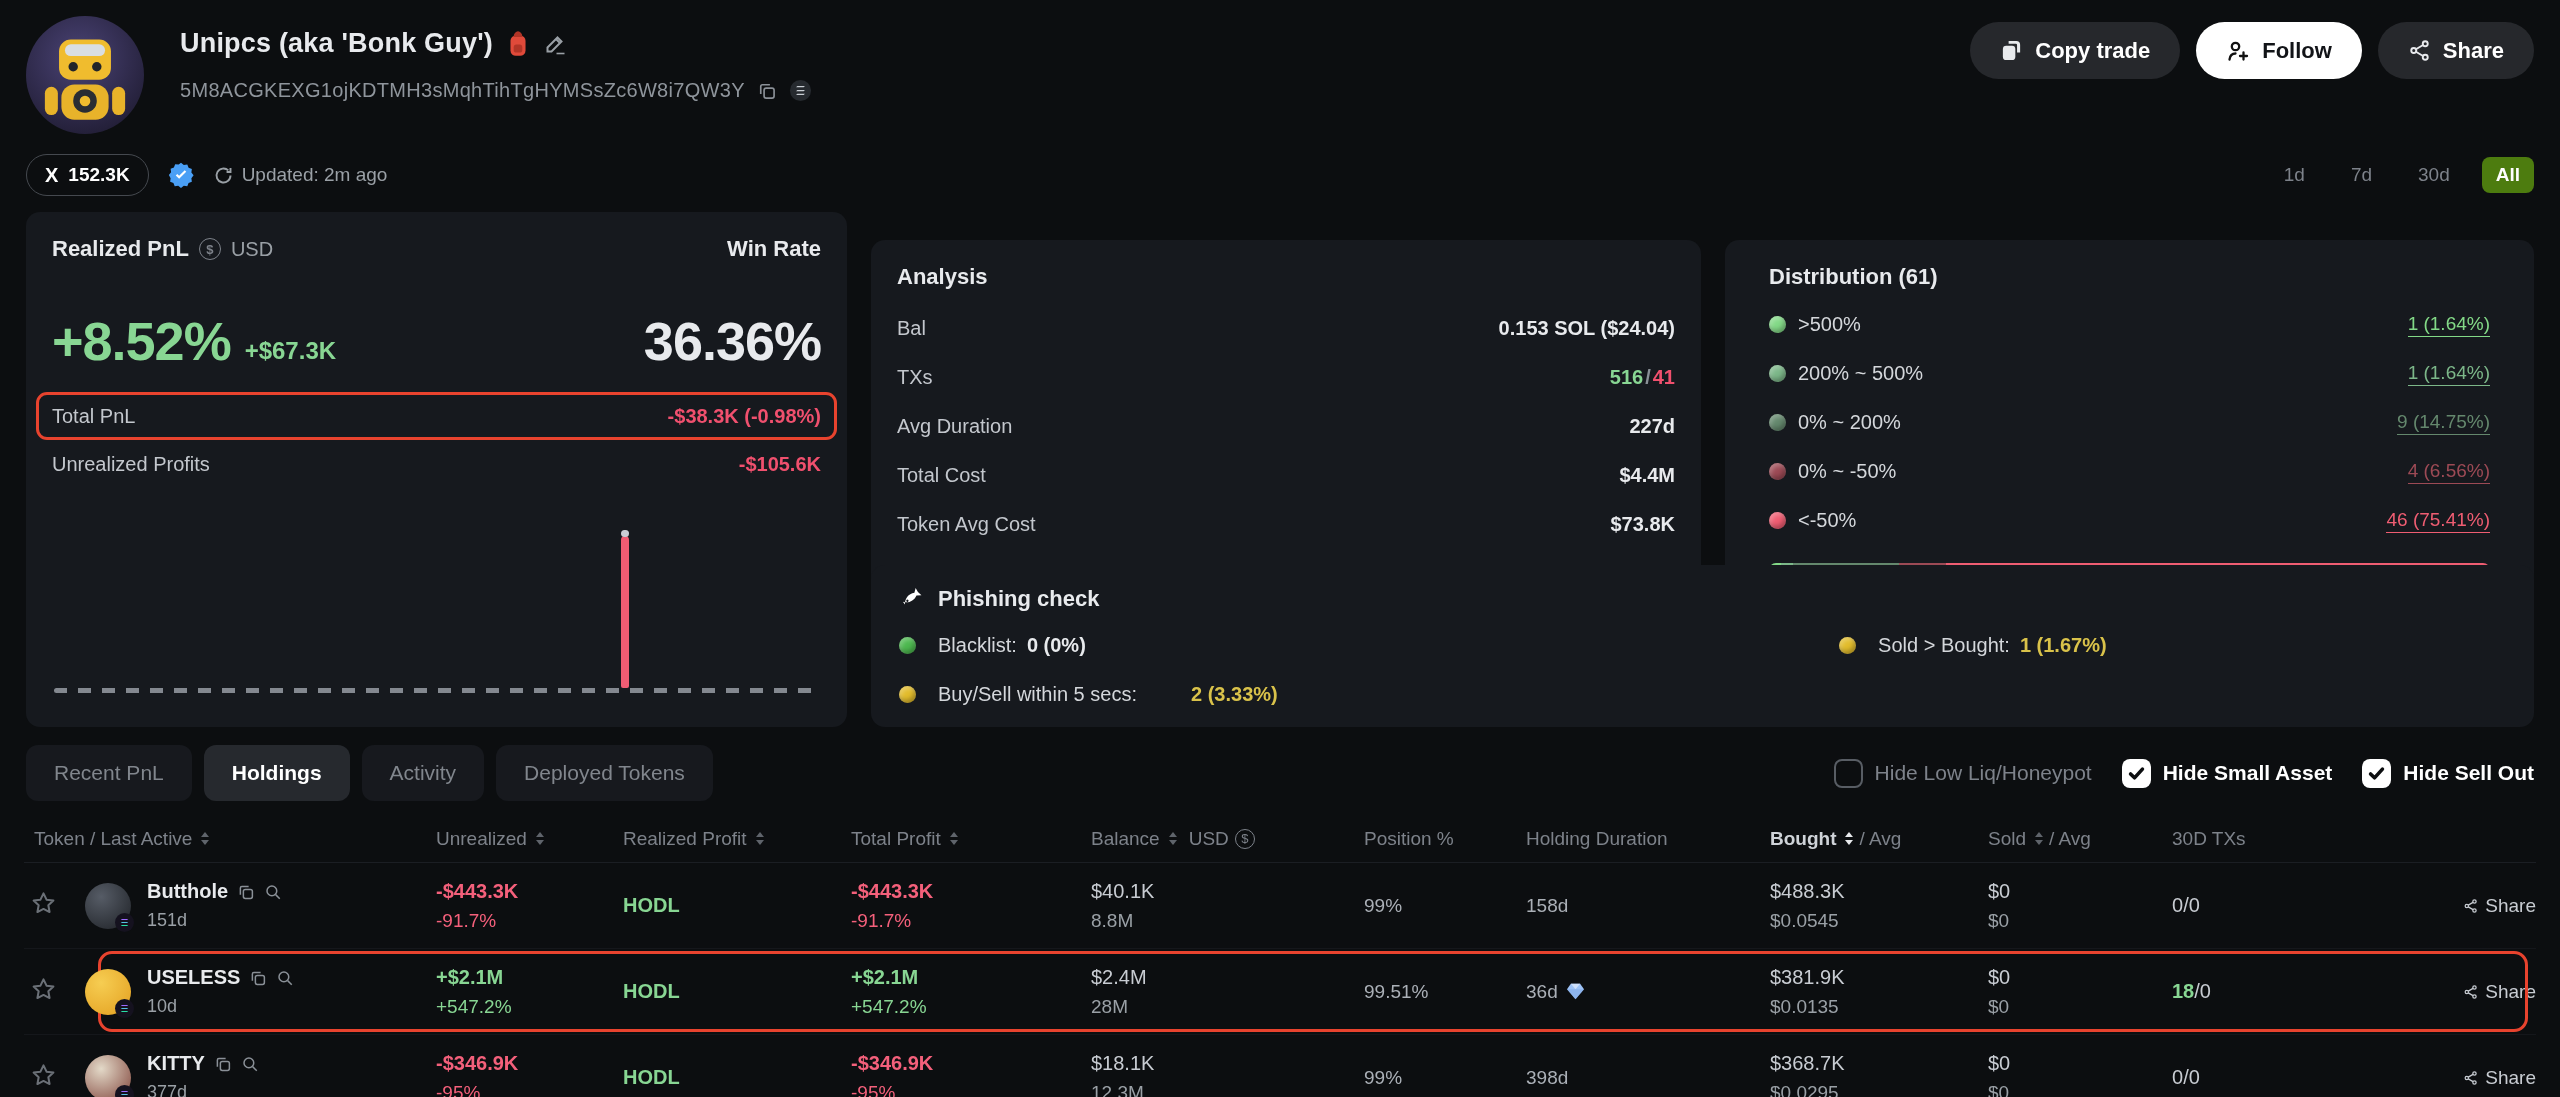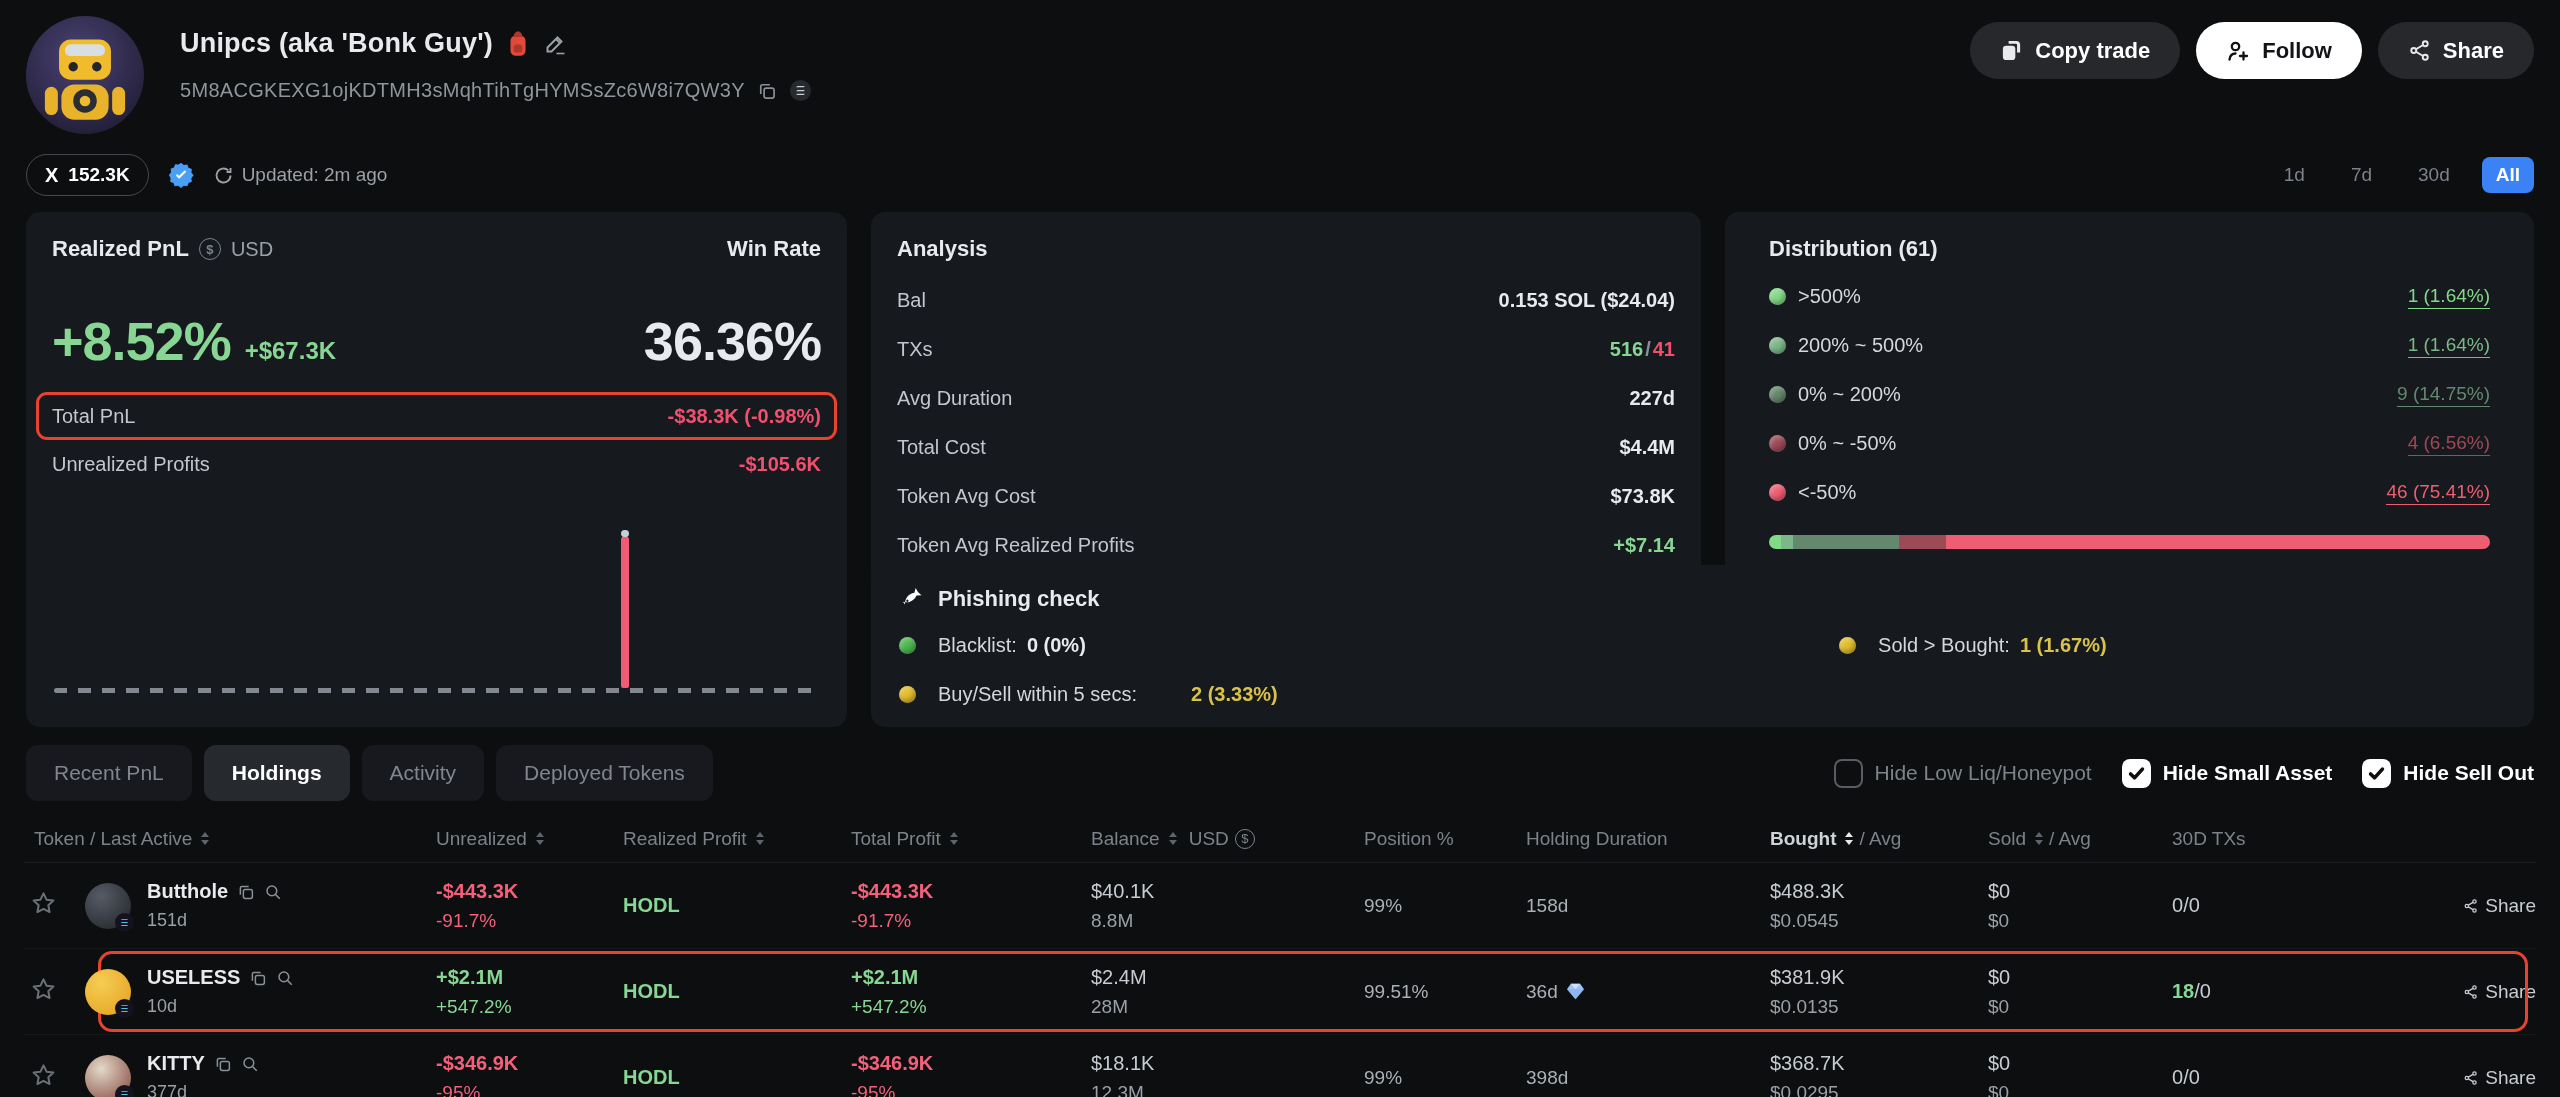--- a/index.html
+++ b/index.html
@@ -23,27 +23,27 @@
 
   
   .subbar{display:flex;justify-content:space-between;align-items:center;margin-top:20px;padding:0 26px;}
   .subbar .left{display:flex;align-items:center;gap:18px;}
   .x-pill{display:flex;align-items:center;gap:10px;height:42px;padding:0 18px;border:1.5px solid #45494f;
     border-radius:22px;font-size:19px;font-weight:600;color:#fff;background:transparent;cursor:pointer;font-family:inherit;}
   .x-logo::before{content:"X";font-weight:800;font-size:20px;}
   .updated{display:flex;align-items:center;gap:8px;font-size:19px;color:#9aa0a6;}
   .times{display:flex;align-items:center;gap:18px;}
   .tf{font-size:19px;color:#7d828a;padding:7px 14px;border-radius:8px;background:transparent;border:none;cursor:pointer;font-family:inherit;}
-  .tf.active{background:#3b82f6;color:#fff;font-weight:700;}
+  .tf.active{background:#4d7c0f;color:#fff;font-weight:700;}
 
   
   .stats{display:grid;grid-template-columns:821px 1fr;gap:24px;margin:16px 26px 0;height:515px;}
   .panel{background:#16191e;border-radius:14px;}
   .rightcol{display:grid;grid-template-rows:345px 1fr;gap:8px;}
-  .rightrow{display:grid;grid-template-columns:830px 1fr;gap:24px;}
+  .rightrow{display:grid;grid-template-columns:830px 1fr;gap:24px;margin-top:28px;}
 
   .pnl{padding:24px 26px 18px;display:flex;flex-direction:column;}
   .pnl-head{display:flex;justify-content:space-between;align-items:center;}
   .pnl-title{display:flex;align-items:center;gap:10px;font-size:22px;font-weight:700;}
   .coin{width:22px;height:22px;border:1.5px solid #7d828a;border-radius:50%;display:inline-flex;align-items:center;justify-content:center;color:#7d828a;}
   .coin::before{content:"$";font-size:13px;}
   .usd{font-size:20px;color:#9aa0a6;font-weight:400;}
   .win-label{font-size:22px;font-weight:700;}
   .pnl-big{display:flex;justify-content:space-between;align-items:flex-end;margin-top:24px;}
   .big-left{display:flex;align-items:flex-end;gap:14px;}

